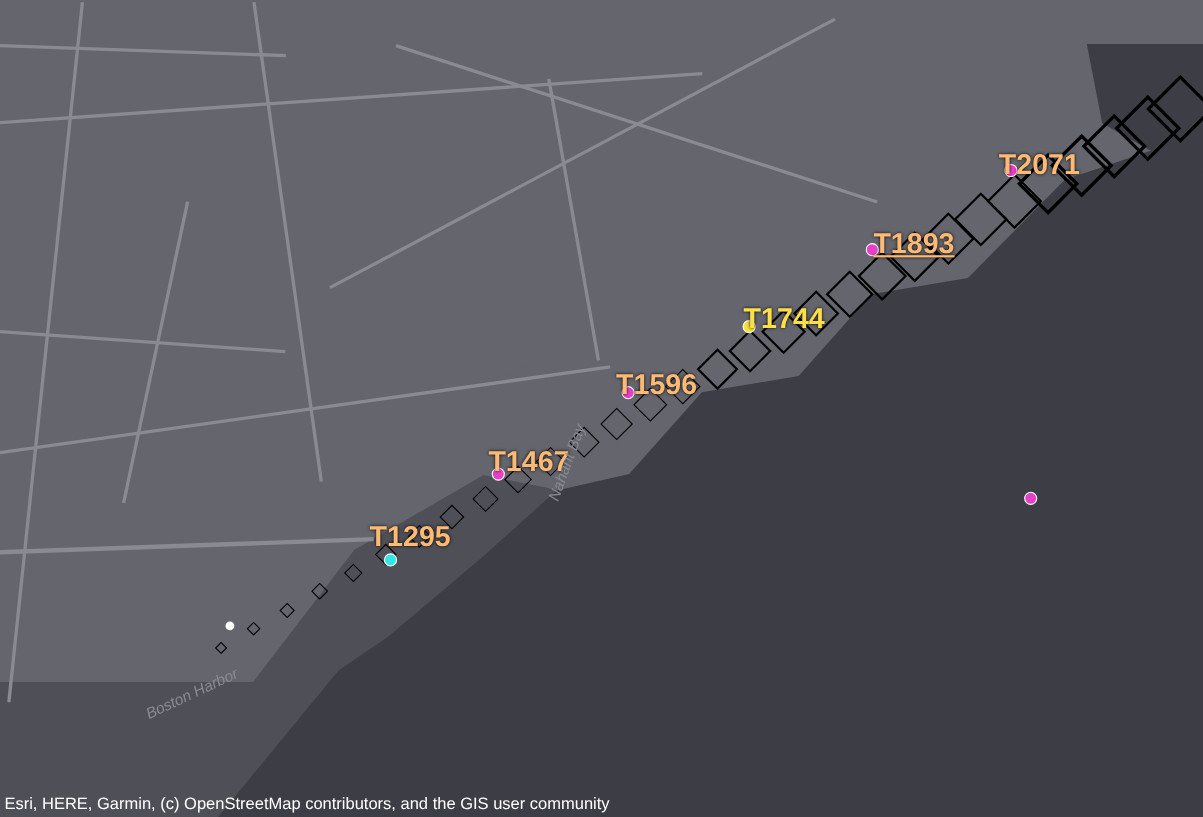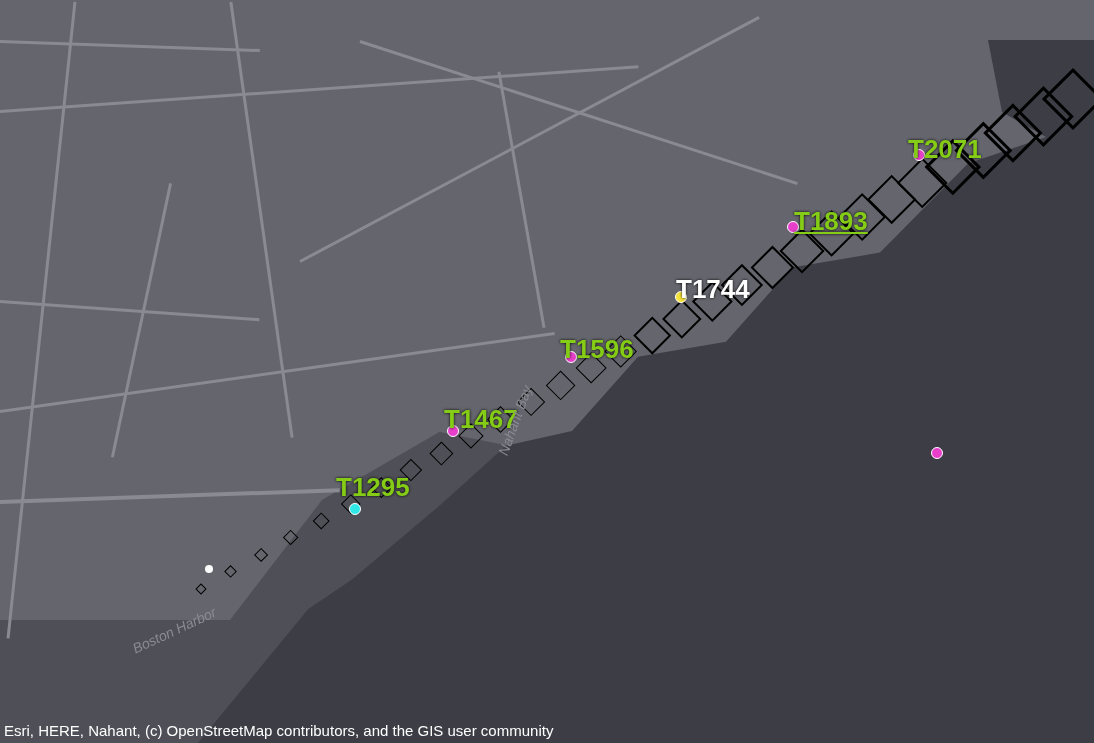--- a/index.html
+++ b/index.html
@@ -47,22 +47,22 @@
   .dot.cyan    { background: #2fe7e7; }
   .dot.yellow  { background: #f5e23a; border-color:#fff; }
   .dot.white   { background: #ffffff; border: none; }
   .label {
     position: absolute;
     font-size: 26px;
     font-weight: bold;
     white-space: nowrap;
     text-shadow: 0 0 3px #000;
   }
-  .label.cyan  { color: #84cc16; }
-  .label.yellow{ color: #ffffff; }
+  .label.cyan  { color: #fdba74; }
+  .label.yellow{ color: #fde047; }
   .attribution {
     position: absolute;
     left: 4px;
     bottom: 4px;
     color: #ffffff;
     font-size: 15px;
   }
   .waterlabel {
     position: absolute;
     color: #8a8a92;
@@ -148,14 +148,14 @@
       <div class="label yellow" style="left: 676px; top: 274px;">T1744</div>
       <div class="label cyan" style="left: 794px; top: 206px; text-decoration: underline;">T1893</div>
       <div class="label cyan" style="left: 908px; top: 134px;">T2071</div>
     </div>
 
   <div id="waterlabels">
       <div class="waterlabel" style="left: 495px; top: 452px; transform: rotate(-70deg);">Nahant Bay</div>
       <div class="waterlabel" style="left: 130px; top: 642px; transform: rotate(-25deg);">Boston Harbor</div>
     </div>
 
-  <div class="attribution">Esri, HERE, Nahant, (c) OpenStreetMap contributors, and the GIS user community</div>
+  <div class="attribution">Esri, HERE, Garmin, (c) OpenStreetMap contributors, and the GIS user community</div>
 </div>
 
 </body></html>

